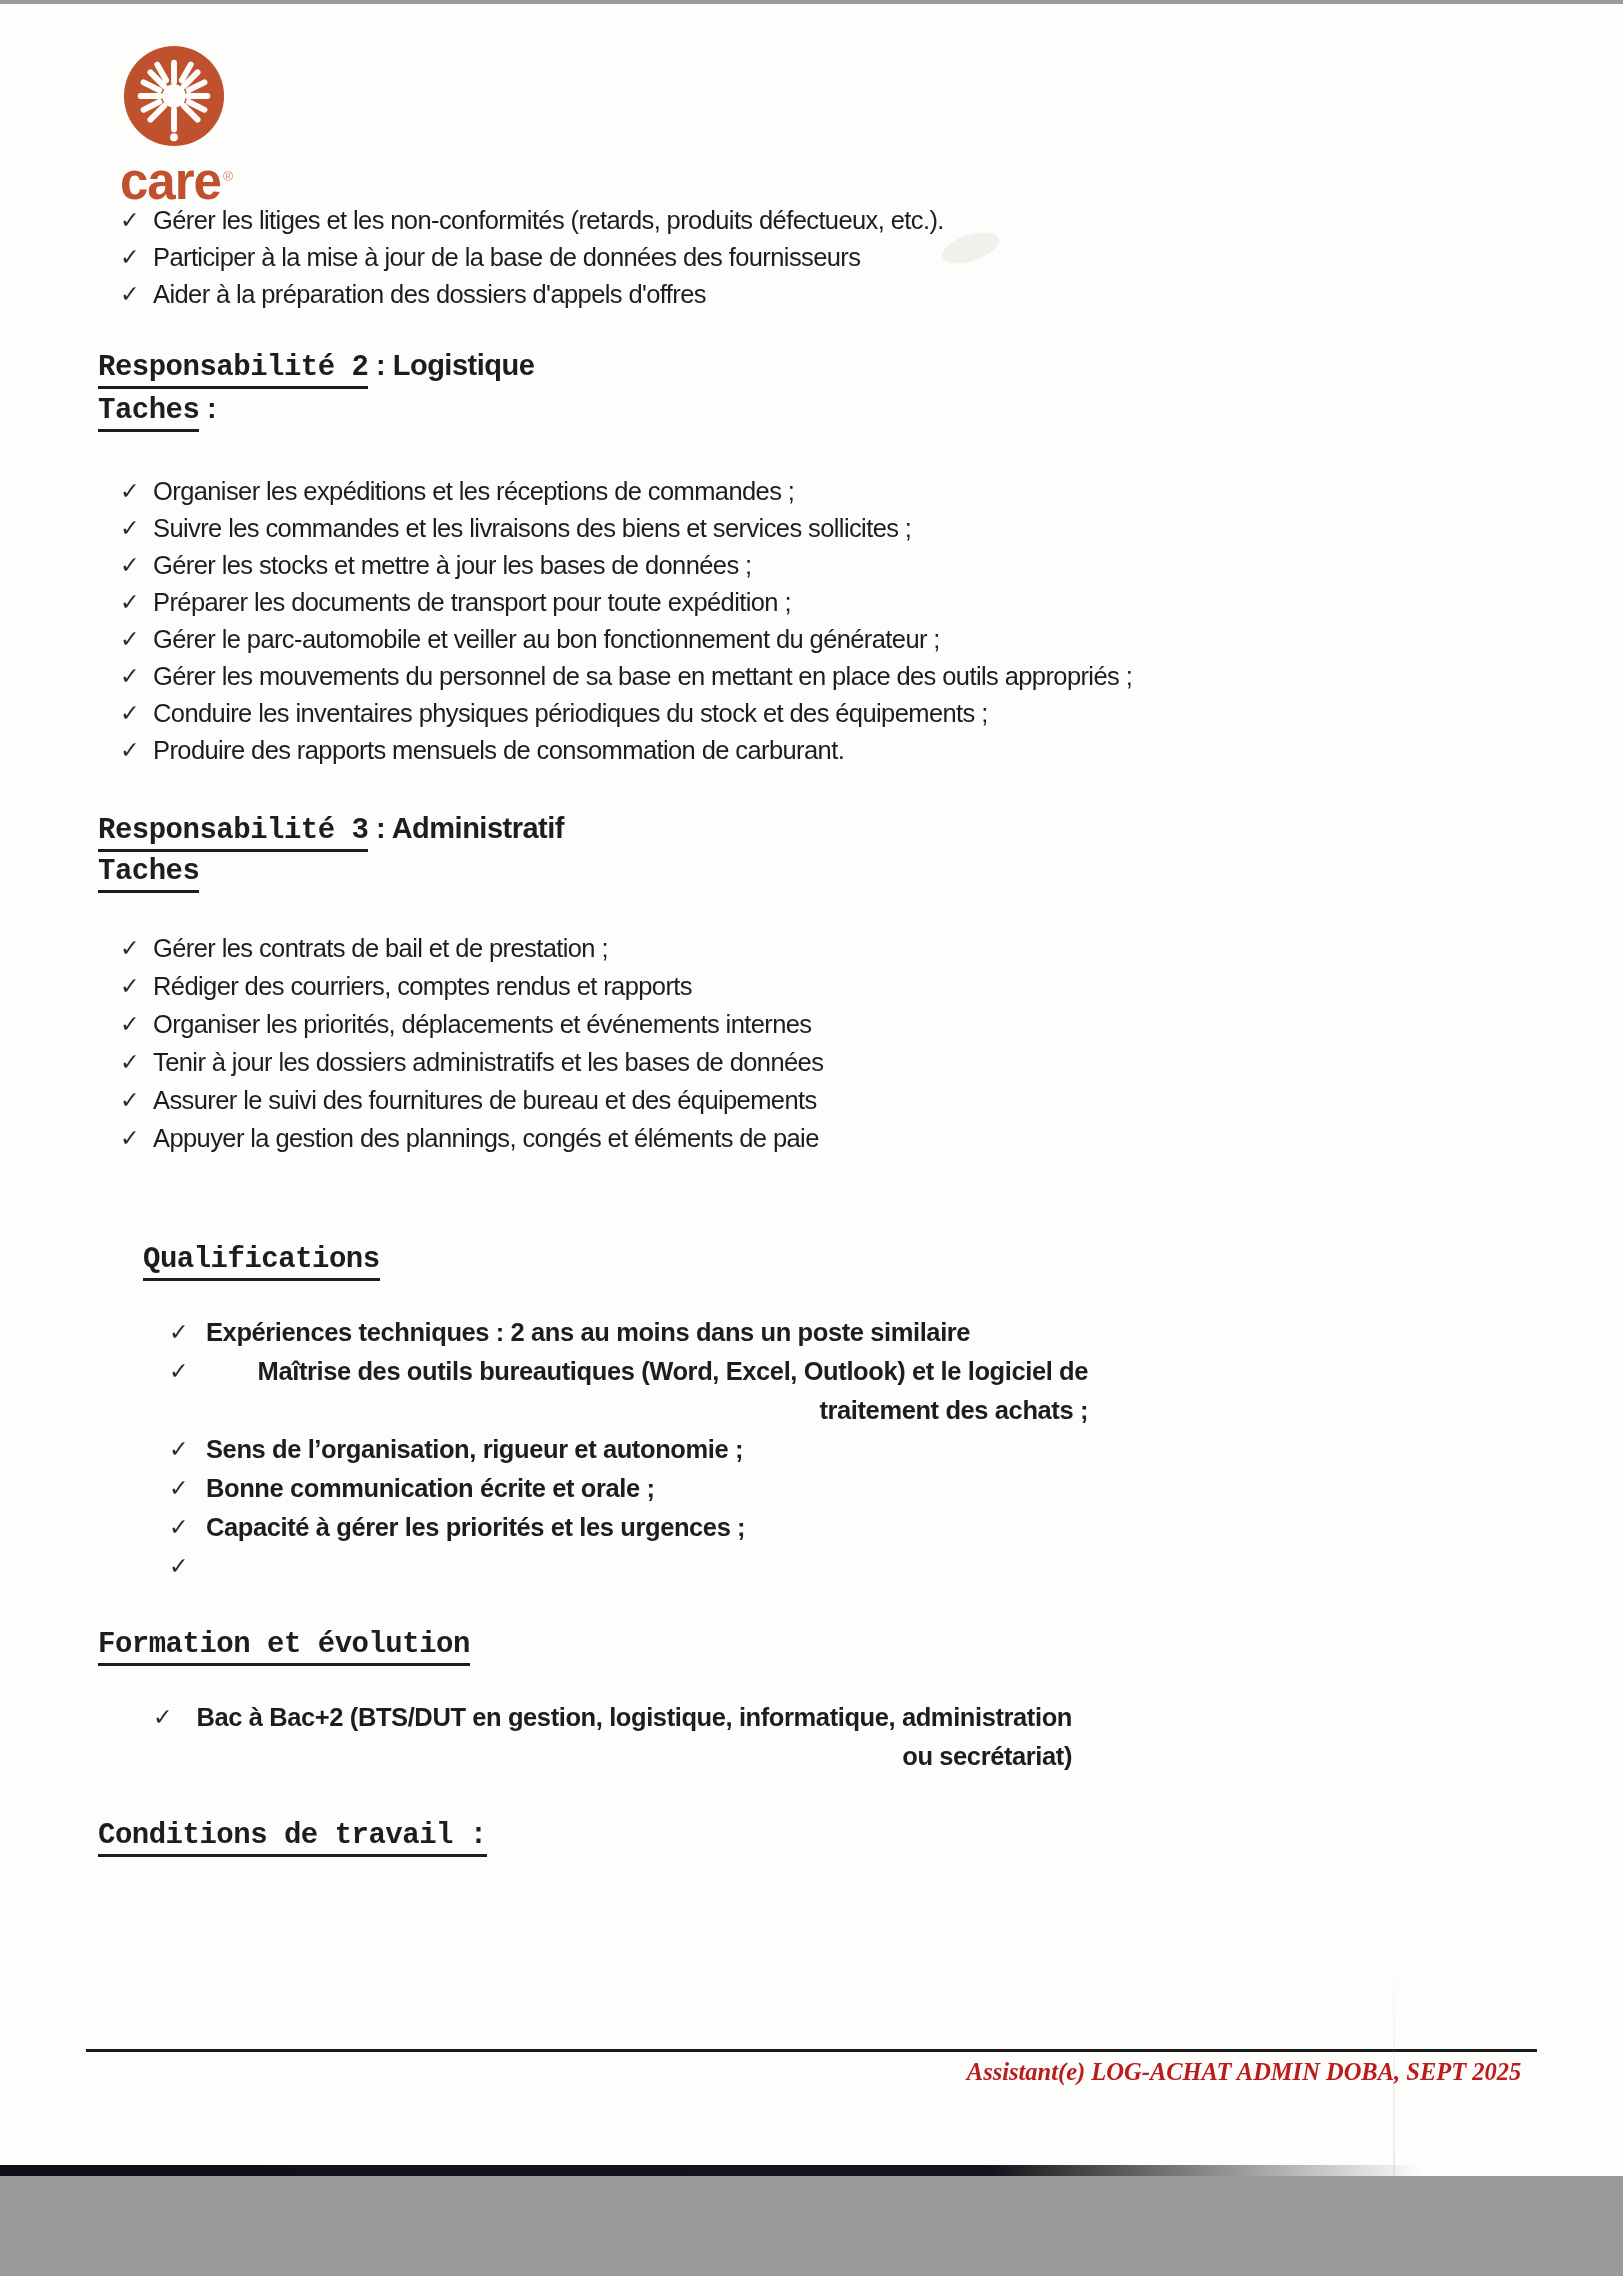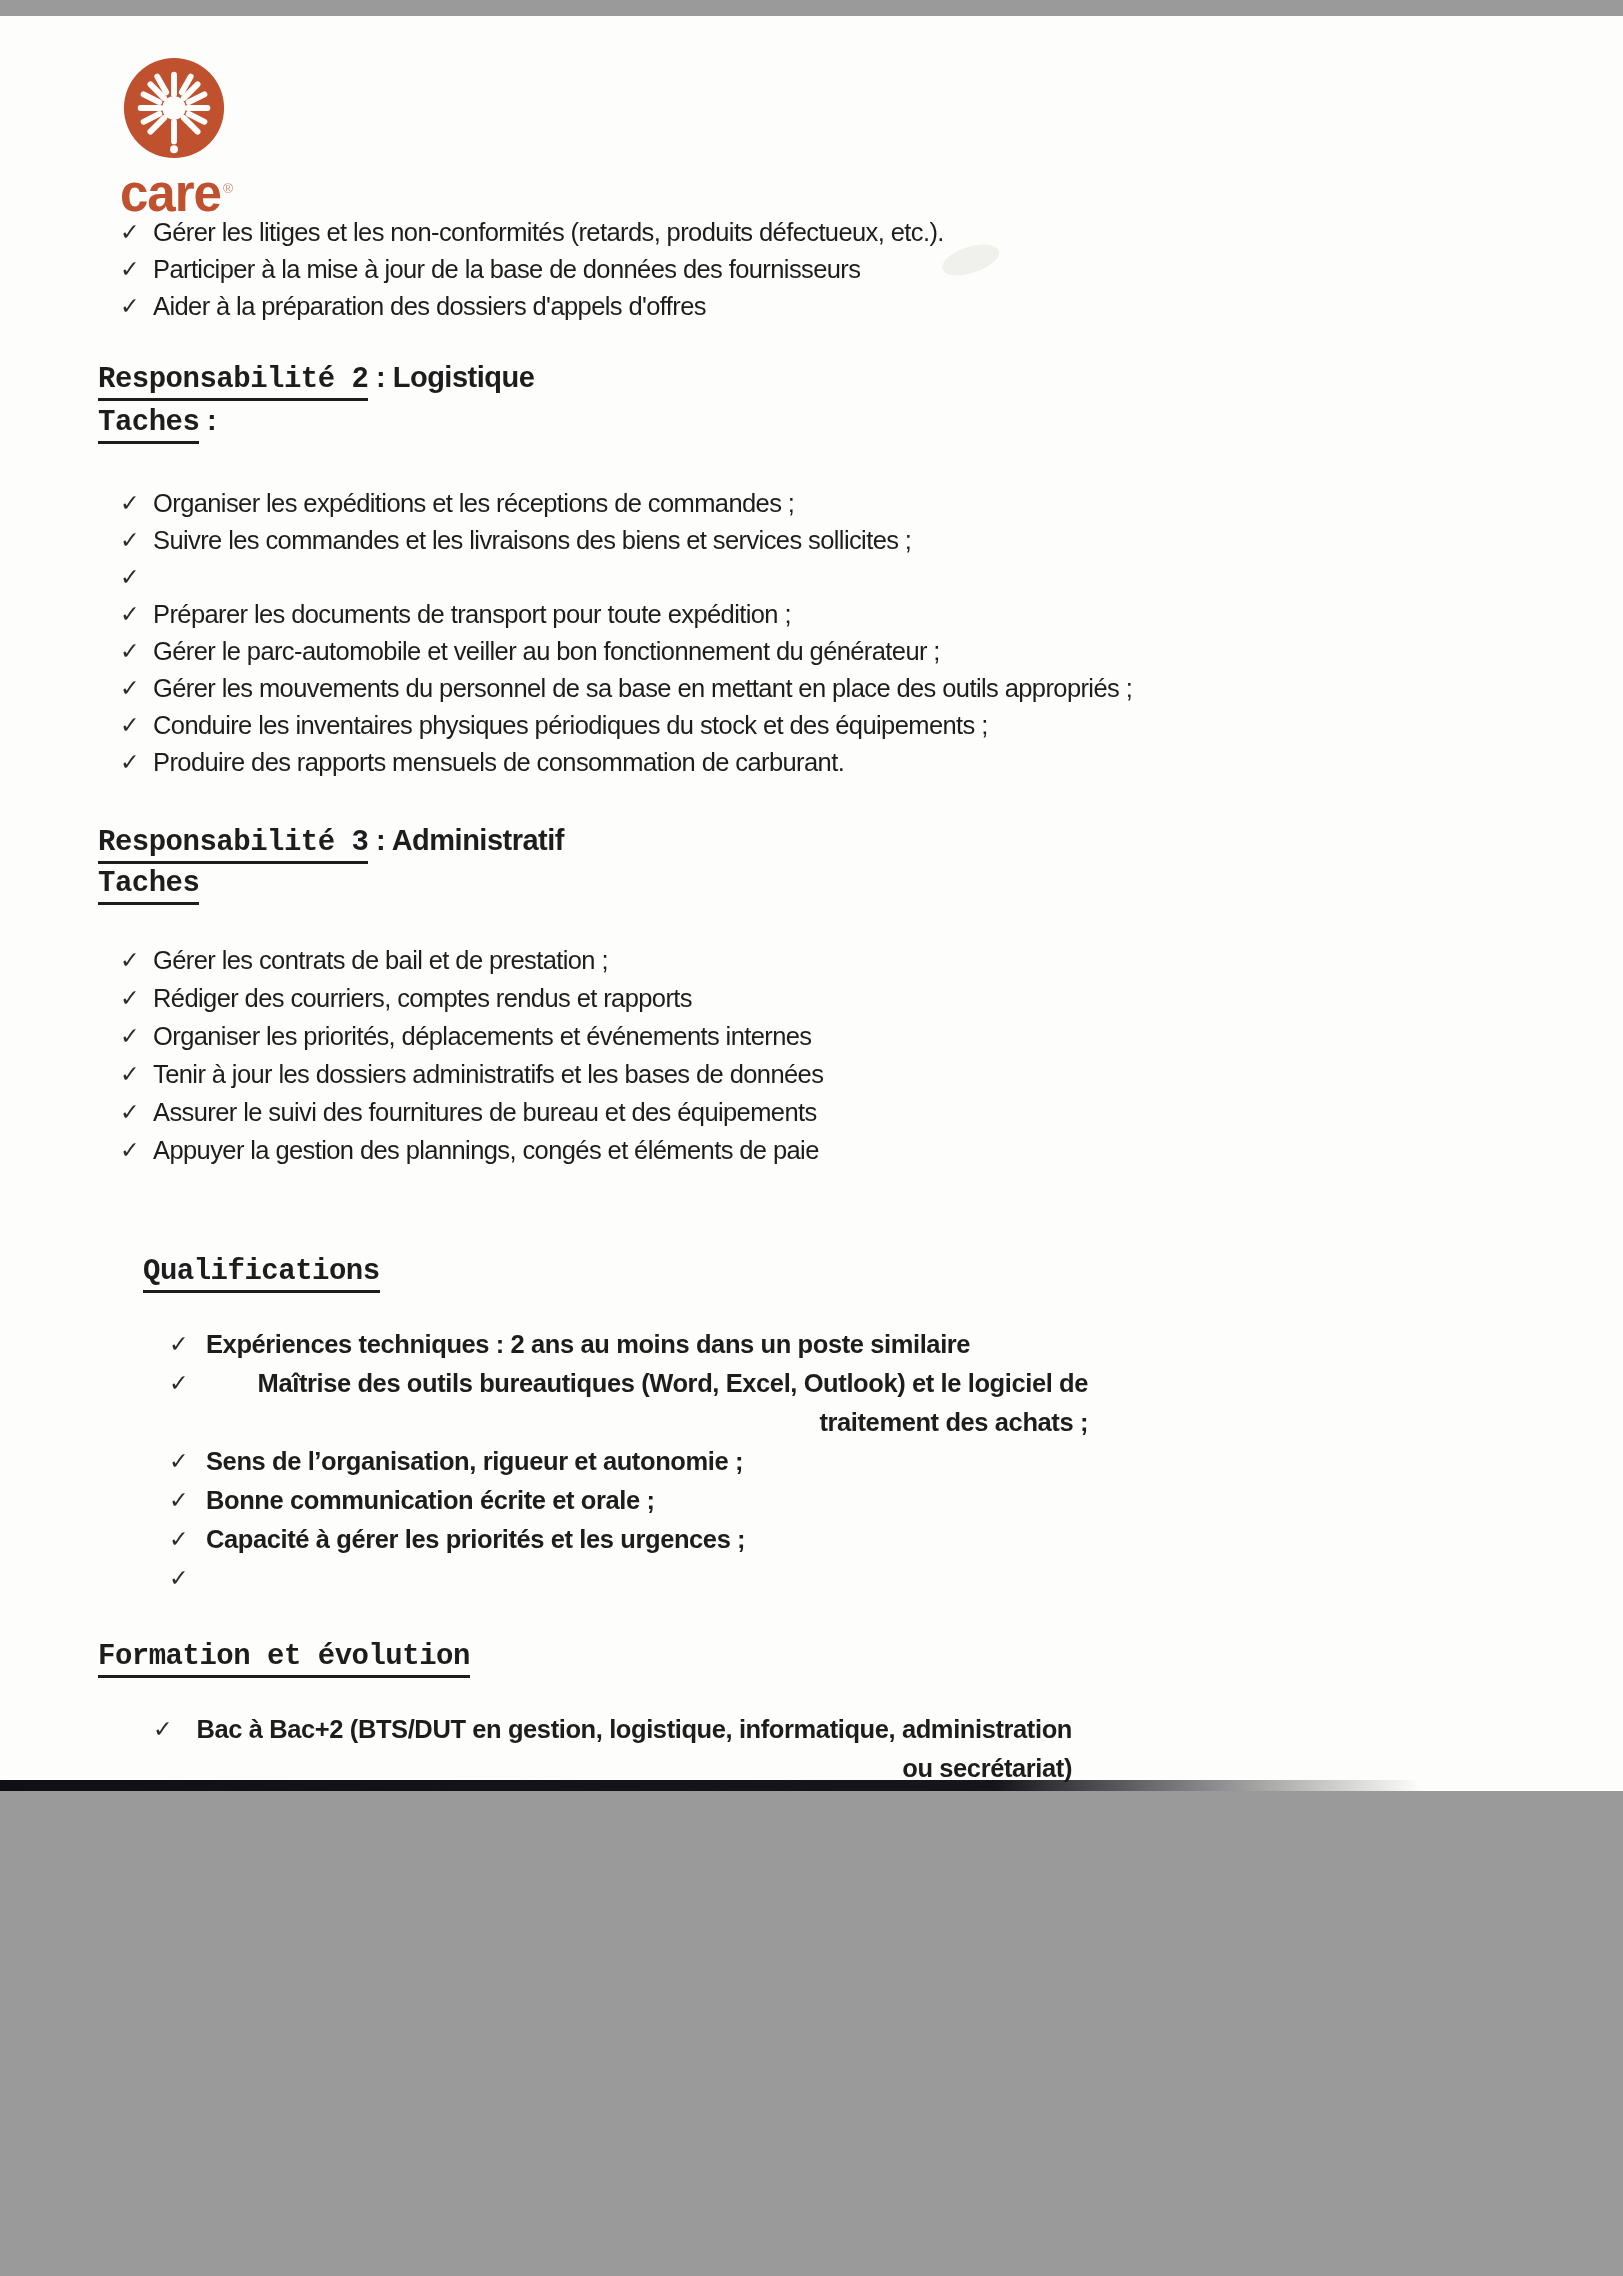--- a/index.html
+++ b/index.html
@@ -1,17 +1,17 @@
 <!DOCTYPE html>
 <html><head>
 <meta charset="utf-8">
 <style>
   html,body{margin:0;padding:0;background:#9a9a9a;}
   .page{
-    position:relative;width:1623px;height:1775px;margin:16px auto;
+    position:relative;width:1623px;height:2172px;margin:4px auto;
     background:#fdfdfb;overflow:hidden;
     font-family:"Liberation Sans",sans-serif;color:#1d1d1d;
   }
   
   .logo{position:absolute;left:120px;top:39px;width:127px;}
   .logo-word{font-size:51px;font-weight:bold;color:#c0512f;line-height:43px;letter-spacing:-1px;margin-top:0;}
   .reg{font-size:13.7px;vertical-align:super;color:#c0512f;opacity:.65;margin-left:2px;font-weight:normal;}
   
   .hd{position:absolute;margin:0;font-size:29px;font-weight:bold;letter-spacing:-0.5px;line-height:33px;white-space:nowrap;}
   .u{border-bottom:3.9px solid #1d1d1d;padding-bottom:2px;font-family:Liberation Mono, monospace;}
@@ -93,20 +93,21 @@
     <li>
         <span class="check">✓</span>
         <span class="t">Organiser les expéditions et les réceptions de commandes ;</span>
       </li>
     <li>
         <span class="check">✓</span>
         <span class="t">Suivre les commandes et les livraisons des biens et services sollicites ;</span>
       </li>
     <li>
         <span class="check">✓</span>
+        <span class="t">Gérer les stocks et mettre à jour les bases de données ;</span>
       </li>
     <li>
         <span class="check">✓</span>
         <span class="t">Préparer les documents de transport pour toute expédition ;</span>
       </li>
     <li>
         <span class="check">✓</span>
         <span class="t">Gérer le parc-automobile et veiller au bon fonctionnement du générateur ;</span>
       </li>
     <li>

